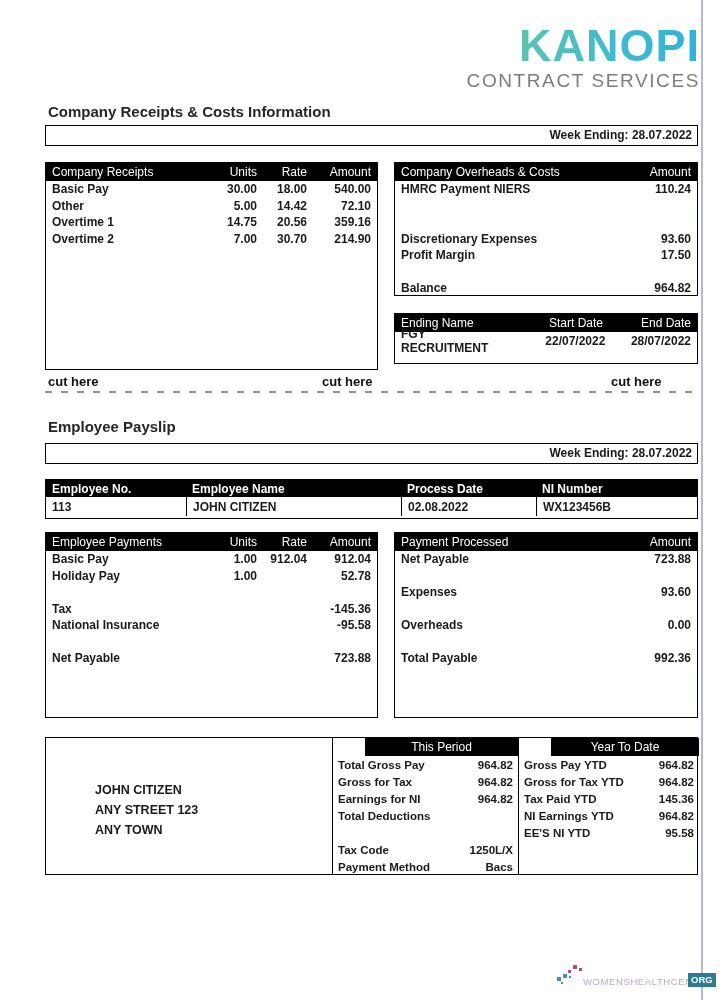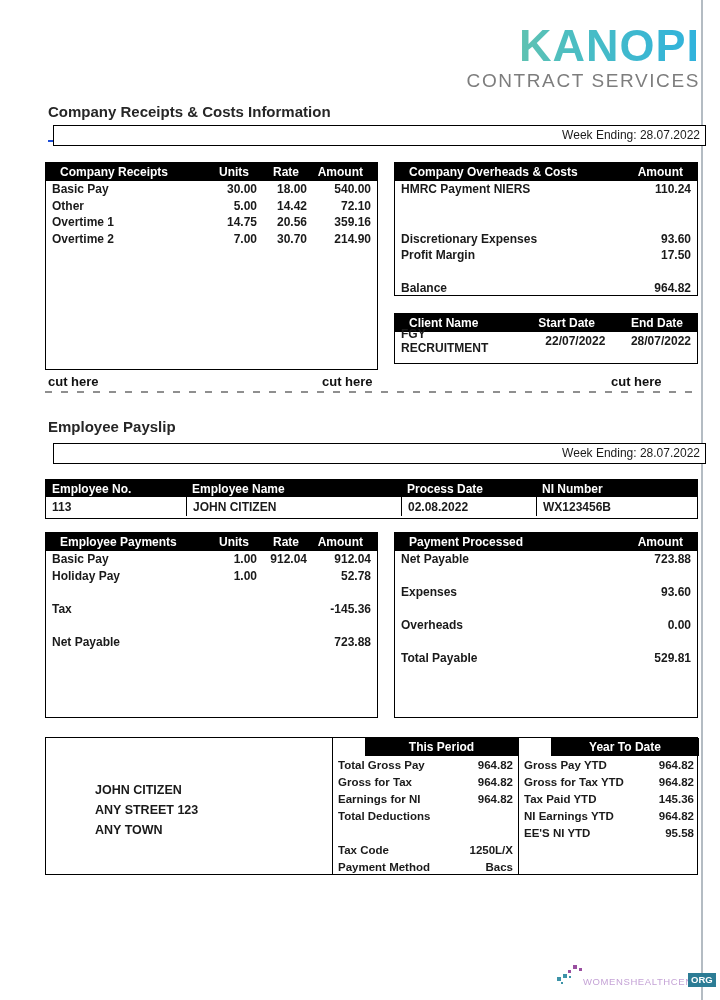--- a/index.html
+++ b/index.html
@@ -16,30 +16,30 @@
     color:#45b8c9;
     background:linear-gradient(90deg,#72c6a0 0%,#4cbec2 45%,#2fb2dd 100%);
     -webkit-background-clip:text; background-clip:text; -webkit-text-fill-color:transparent;
   }
   .tagline { font-size:19px; color:#7d7d7d; letter-spacing:1.6px; margin-top:1px; font-weight:400; }
 
   .h1 { position:absolute; left:48px; font-size:15px; font-weight:bold; color:#262626; }
   .h1.underlined { border-bottom:2px solid #1d4ed8; min-width:266px; padding-bottom:20px; }
 
   .weekbox {
-    position:absolute; left:53px; width:653px; height:21px;
+    position:absolute; left:45px; width:653px; height:21px;
     border:1.5px solid #000; background:#fff;
-    font-size:12px; font-weight:normal; text-align:right;
+    font-size:12px; font-weight:bold; text-align:right;
     line-height:18px; padding-right:5px;
   }
 
   .box { position:absolute; border:1.5px solid #000; background:#fff; }
   .thead {
     background:#000; color:#fff; display:flex; align-items:center;
-    height:18px; font-size:12px; font-weight:bold; padding:0 14px;
+    height:18px; font-size:12px; font-weight:normal; padding:0 6px;
   }
   .thead.center { justify-content:center; }
   .trow { display:flex; align-items:center; height:16.5px; font-size:12px; font-weight:bold; padding:0 6px; }
   .grow { flex:1 1 auto; min-width:0; text-align:left; }
   .num { text-align:right; }
   .w-units { width:58px; }
   .w-rate  { width:50px; }
   .w-amt   { width:64px; }
   .w-date  { width:95px; }
 
@@ -152,21 +152,21 @@
     <span class="num w-amt"></span>
   </div>
   <div class="trow">
     <span class="grow">Balance</span>
     <span class="num w-amt">964.82</span>
   </div>
 </div>
 
 <div class="box" style="left:394px;top:313px;width:304px;height:51px;">
   <div class="thead">
-    <span class="grow">Client Name</span>
+    <span class="grow">Ending Name</span>
     <span class="num w-date">Start Date</span>
     <span class="num w-date" style="width:88px;">End Date</span>
   </div>
   <div class="trow" style="height:17px;">
     <span class="grow">FGY RECRUITMENT</span>
     <span class="num w-date">22/07/2022</span>
     <span class="num w-date" style="width:88px;">28/07/2022</span>
   </div>
 </div>
 
@@ -218,20 +218,26 @@
     <span class="num w-rate"></span>
     <span class="num w-amt"></span>
   </div>
   <div class="trow">
     <span class="grow">Tax</span>
     <span class="num w-units"></span>
     <span class="num w-rate"></span>
     <span class="num w-amt">-145.36</span>
   </div>
   <div class="trow">
+    <span class="grow">National Insurance</span>
+    <span class="num w-units"></span>
+    <span class="num w-rate"></span>
+    <span class="num w-amt">-95.58</span>
+  </div>
+  <div class="trow">
     <span class="grow"></span>
     <span class="num w-units"></span>
     <span class="num w-rate"></span>
     <span class="num w-amt"></span>
   </div>
   <div class="trow">
     <span class="grow">Net Payable</span>
     <span class="num w-units"></span>
     <span class="num w-rate"></span>
     <span class="num w-amt">723.88</span>
@@ -262,21 +268,21 @@
   <div class="trow">
     <span class="grow">Overheads</span>
     <span class="num w-amt">0.00</span>
   </div>
   <div class="trow">
     <span class="grow"></span>
     <span class="num w-amt"></span>
   </div>
   <div class="trow">
     <span class="grow">Total Payable</span>
-    <span class="num w-amt">529.81</span>
+    <span class="num w-amt">992.36</span>
   </div>
 </div>
 
 <div class="box summary">
   <div class="addr">
     <div>JOHN CITIZEN</div>
     <div>ANY STREET 123</div>
     <div>ANY TOWN</div>
   </div>
 

